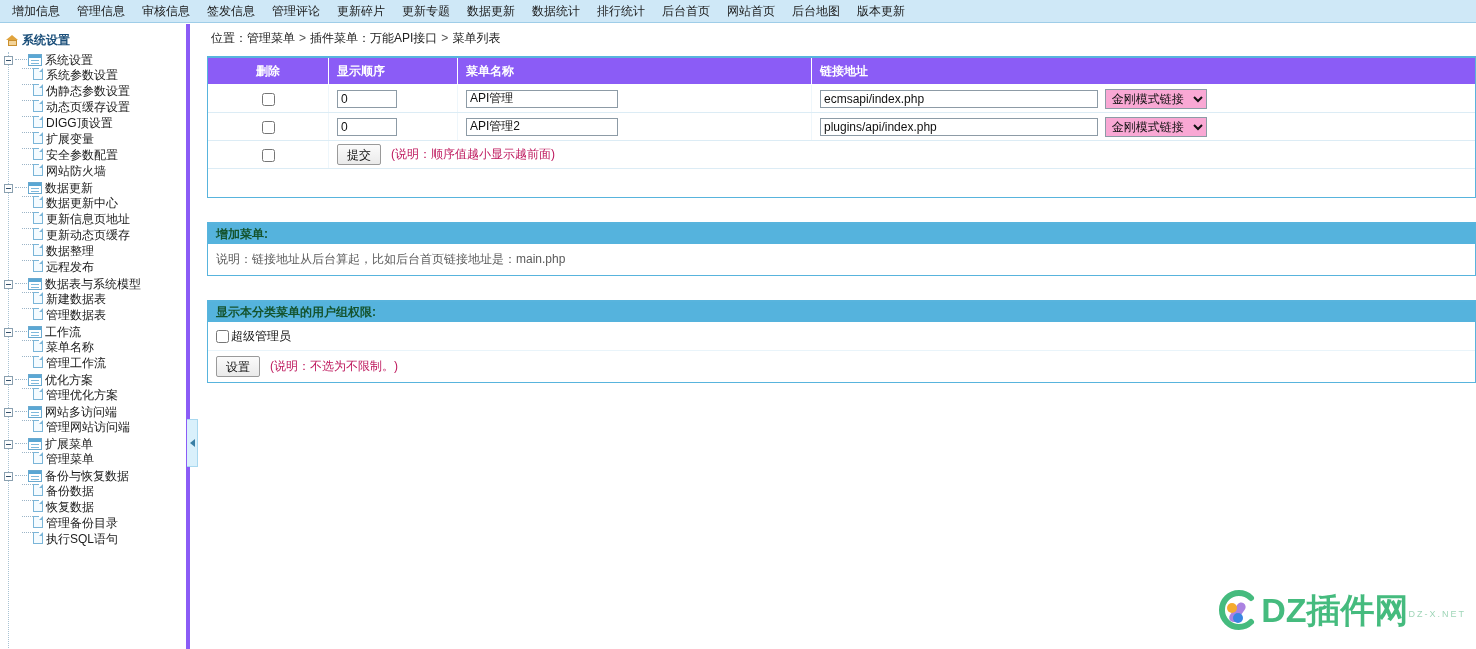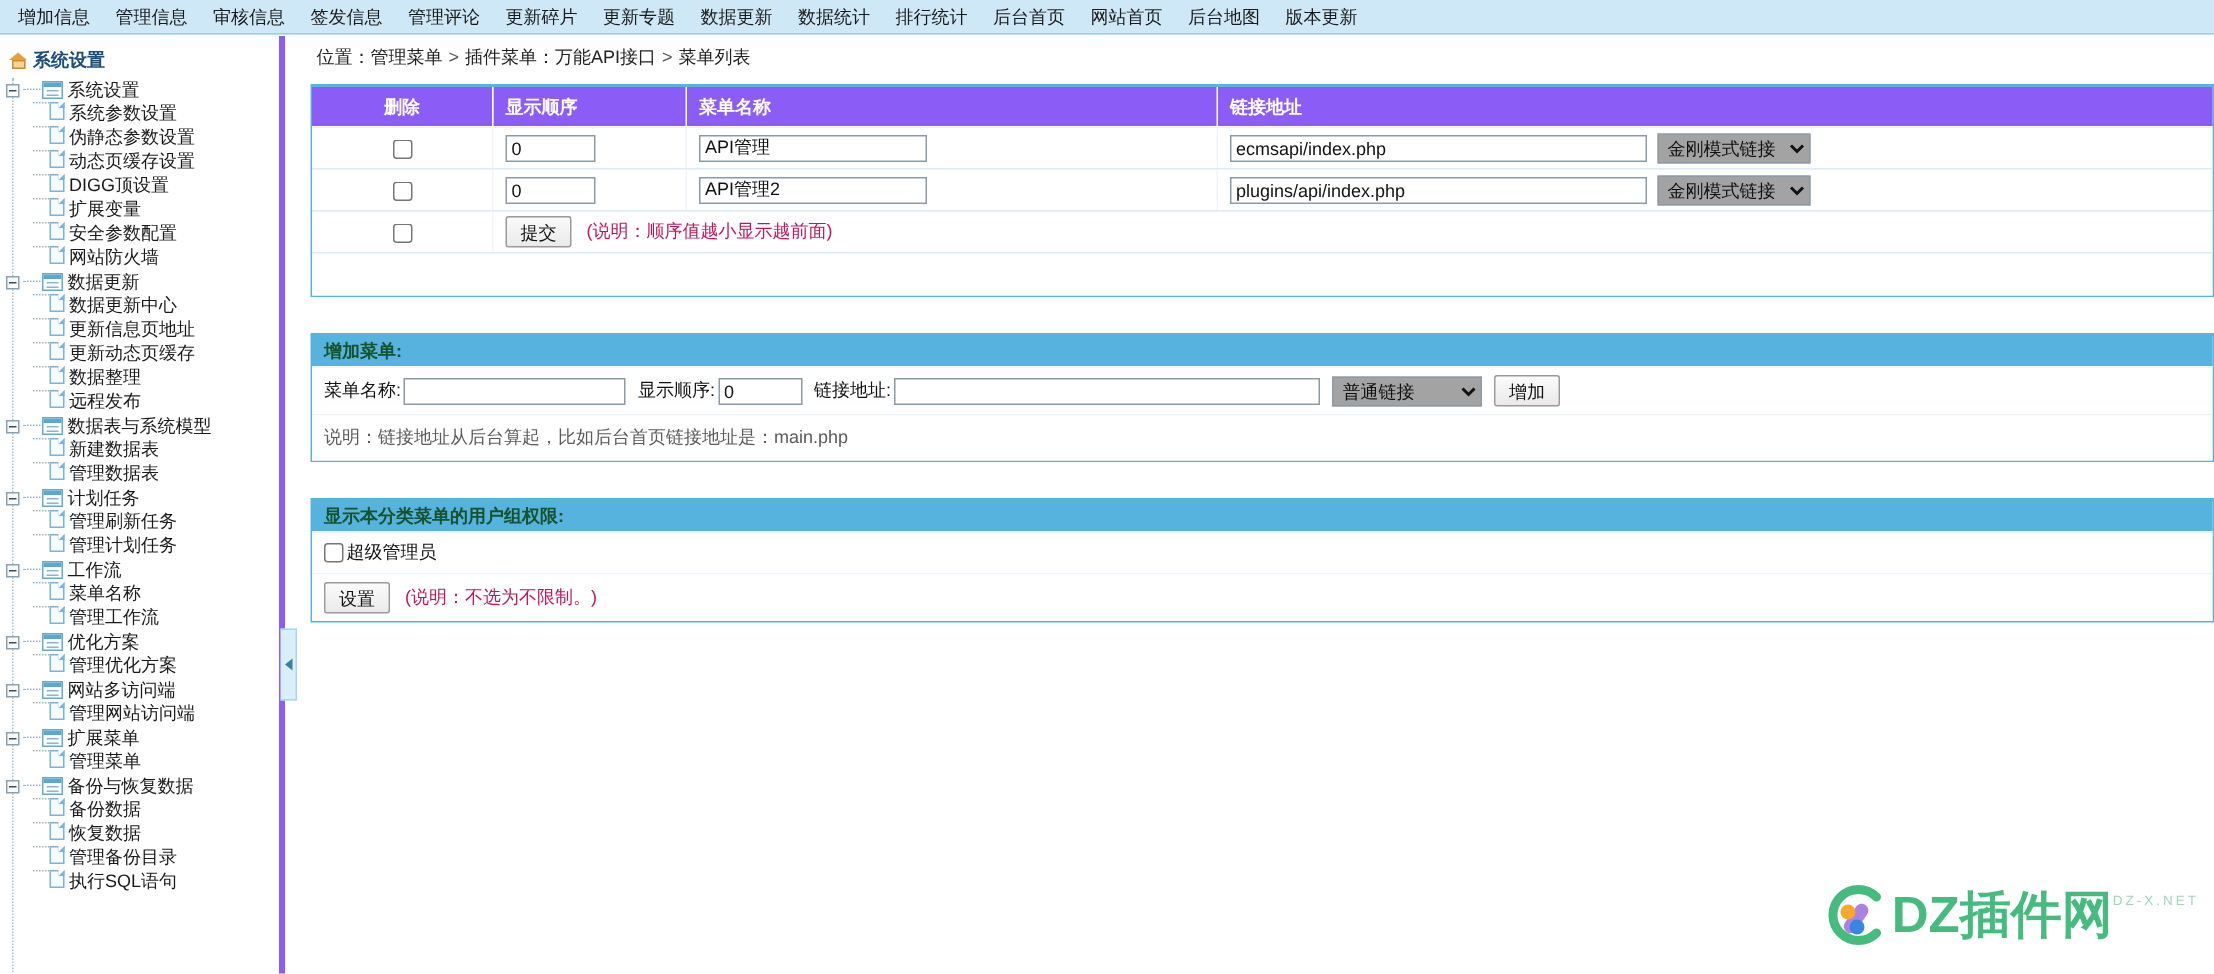--- a/index.html
+++ b/index.html
@@ -302,21 +302,21 @@
     height: 18px;
     box-sizing: border-box;
   }
 
   .w-order { width: 60px; }
   .w-name  { width: 152px; }
   .w-link  { width: 278px; }
 
   select.sel {
     border: 1px solid #8d9ba6;
-    background: #a3a3a3;
+    background: #f9a8d4;
     font-family: "Liberation Sans", "DejaVu Sans", sans-serif;
     font-size: 12px;
     color: #111;
     height: 20px;
     padding: 1px 2px;
     box-sizing: border-box;
   }
   .w-sel-row { width: 102px; }
   .w-sel-add { width: 100px; }
 
@@ -392,21 +392,21 @@
     font-weight: bold;
     color: #3cb878;
     letter-spacing: 0px;
     line-height: 34px;
   }
   #watermark .wm-sub {
     font-size: 9px;
     color: #9ad3b4;
     letter-spacing: 2px;
     text-align: right;
-    margin-top: 2px;
+    margin-top: 16px;
   }
   #watermark .wm-col { display: flex; flex-direction: row; }
 </style>
 </head>
 <body>
 
 <div id="topnav">
   <span class="navitem">增加信息</span>
   <span class="navitem">管理信息</span>
   <span class="navitem">审核信息</span>
@@ -515,38 +515,20 @@
         </div>
         <div class="leaf-row">
           <span class="leaf-dots"></span>
           <span class="page-icon"></span>
           <span class="node-label">新建数据表</span>
         </div>
         <div class="leaf-row">
           <span class="leaf-dots"></span>
           <span class="page-icon"></span>
           <span class="node-label">管理数据表</span>
-        </div>
-      </div>
-      <div class="tree-group">
-        <div class="group-row">
-          <span class="expander"></span>
-          <span class="dots"></span>
-          <span class="folder-icon"></span>
-          <span class="node-label">计划任务</span>
-        </div>
-        <div class="leaf-row">
-          <span class="leaf-dots"></span>
-          <span class="page-icon"></span>
-          <span class="node-label">管理刷新任务</span>
-        </div>
-        <div class="leaf-row">
-          <span class="leaf-dots"></span>
-          <span class="page-icon"></span>
-          <span class="node-label">管理计划任务</span>
         </div>
       </div>
       <div class="tree-group">
         <div class="group-row">
           <span class="expander"></span>
           <span class="dots"></span>
           <span class="folder-icon"></span>
           <span class="node-label">工作流</span>
         </div>
         <div class="leaf-row">
@@ -674,34 +656,20 @@
           </tr>
           <tr>
             <td colspan="4" style="height:22px;border-bottom:none;"></td>
           </tr>
         </tbody>
     </table>
   </div>
 
   <div class="panel" style="margin-top:24px;">
     <div class="panel-head">增加菜单:</div>
-    <div class="addrow">
-      <span class="lbl">菜单名称:</span>
-      <input class="txt w-add-name" type="text" value="" style="">
-      <span class="gap"></span>
-      <span class="lbl">显示顺序:</span>
-      <input class="txt w-add-ord" type="text" value="0" style="">
-      <span class="gap"></span>
-      <span class="lbl">链接地址:</span>
-      <input class="txt w-add-link" type="text" value="" style="">
-      <span class="gap"></span>
-      <select class="sel w-sel-add" id="add-type-select"><option>普通链接</option><option>金刚模式链接</option></select>
-      <span class="gap"></span>
-      <button class="btn">增加</button>
-    </div>
     <div class="noterow">说明：链接地址从后台算起，比如后台首页链接地址是：main.php</div>
   </div>
 
   <div class="panel" style="margin-top:24px;">
     <div class="panel-head">显示本分类菜单的用户组权限:</div>
     <div class="permrow">
       <input type="checkbox" style="">
       <span class="plabel">超级管理员</span>
     </div>
     <div class="permbtnrow">

